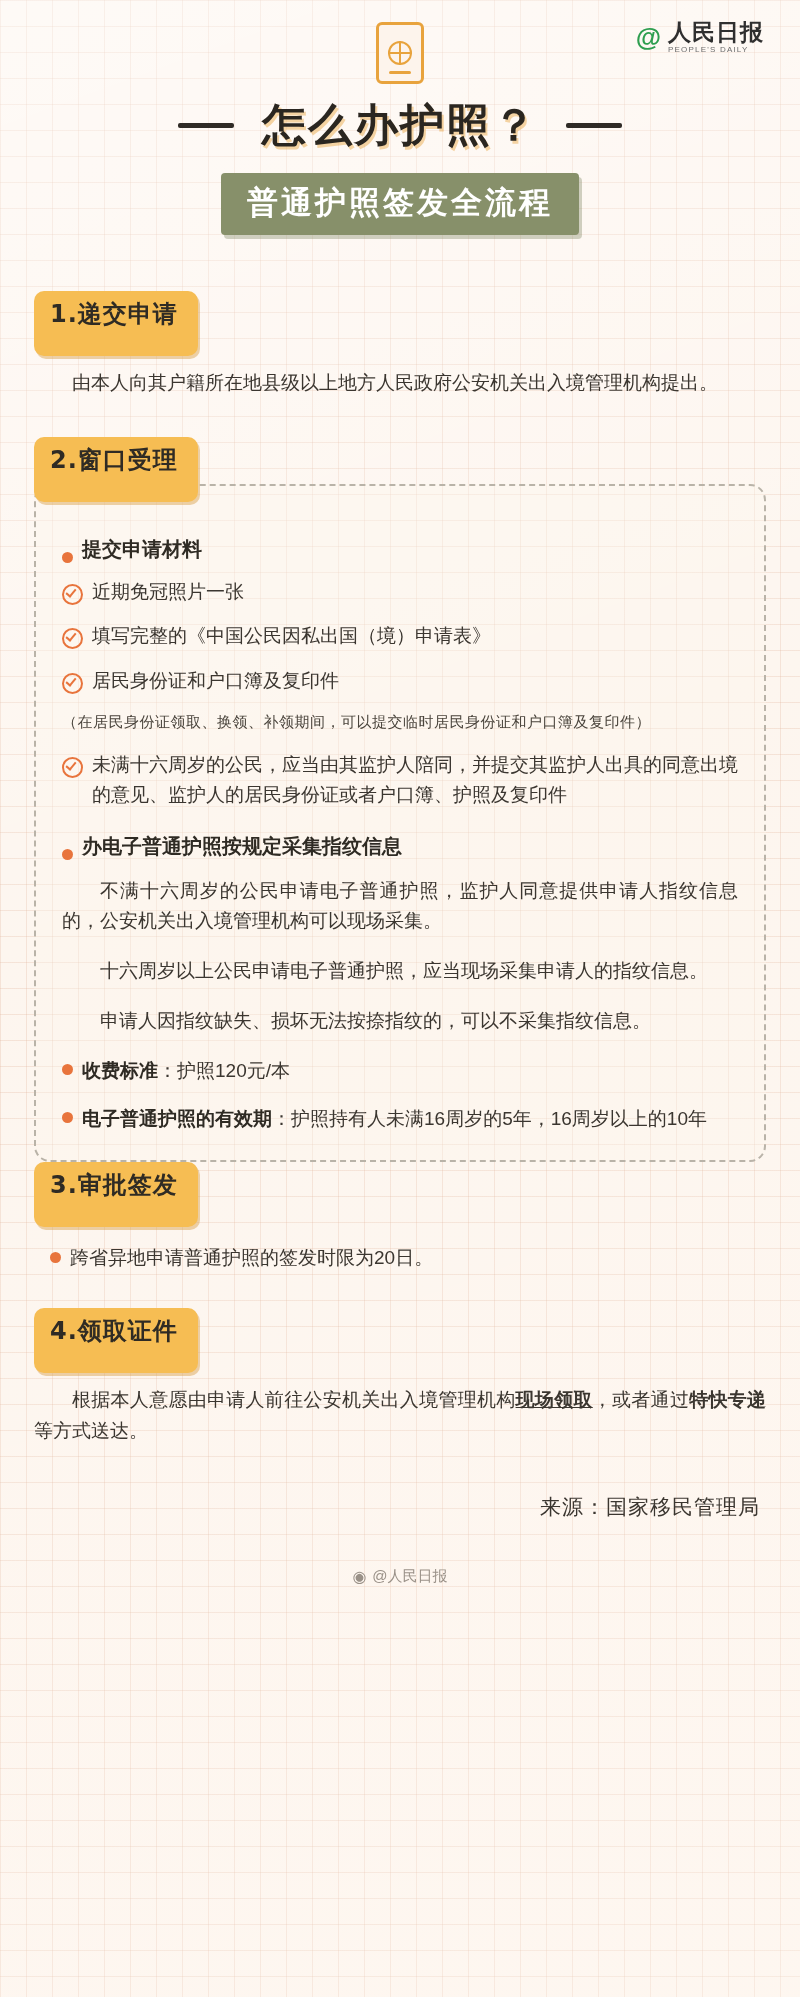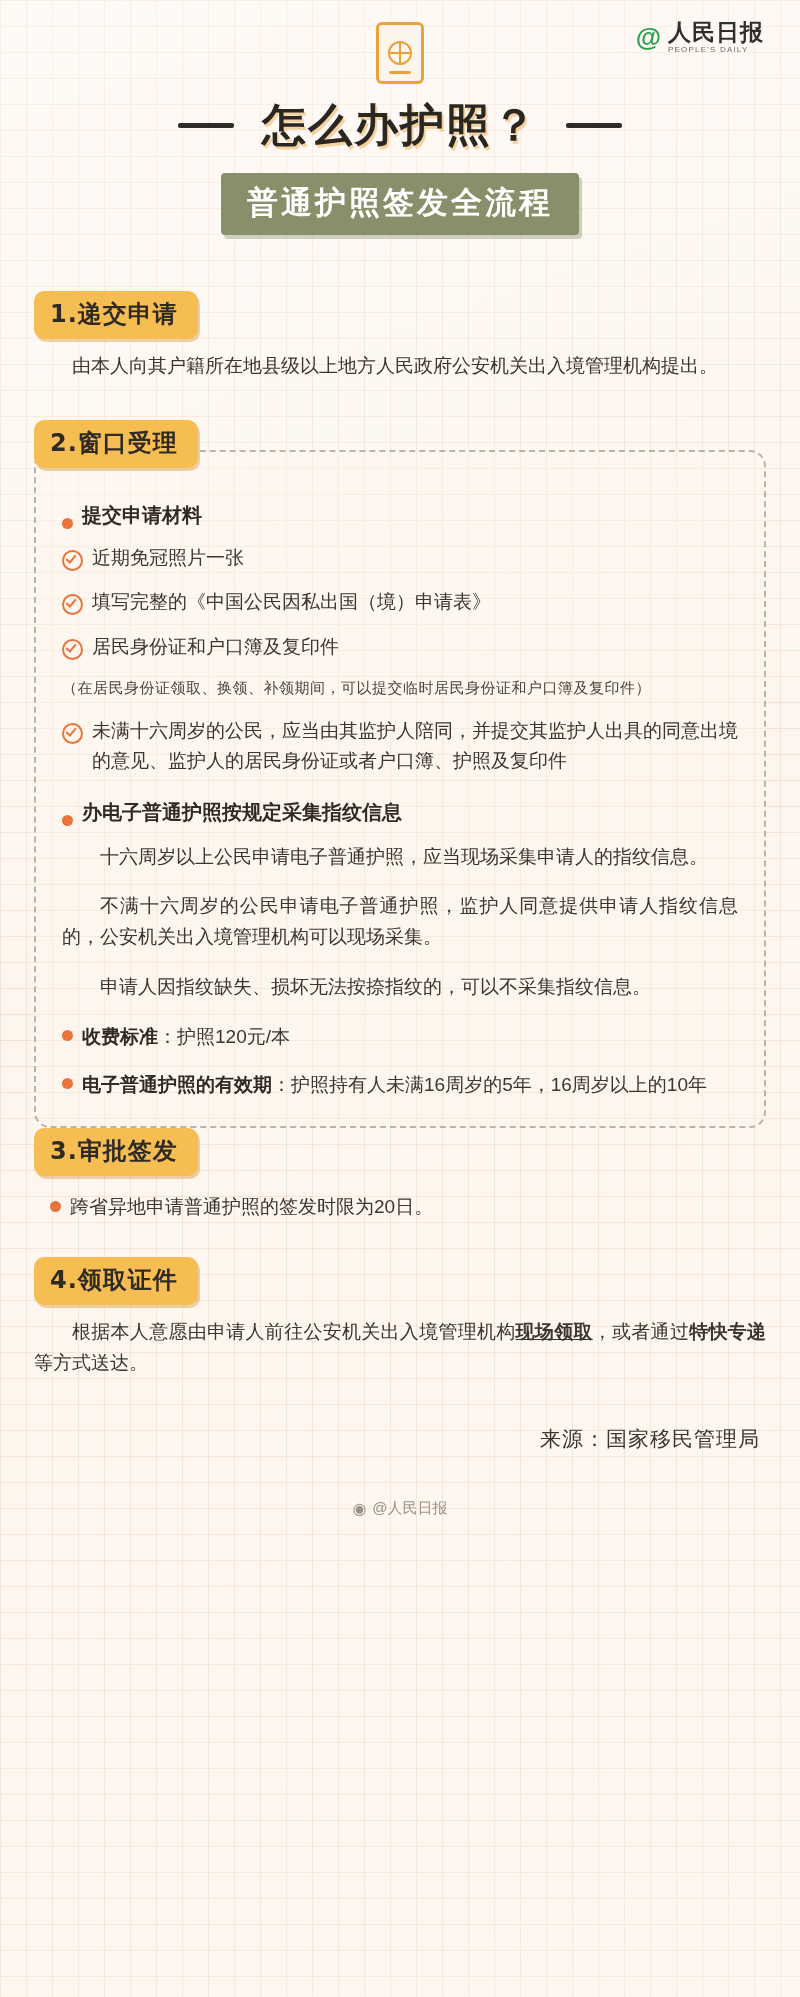--- a/index.html
+++ b/index.html
@@ -177,21 +177,21 @@
   .section.step3 { }
   .section.step4 { margin-top: 34px; }
 
   .step-chip {
     display: inline-block;
     background: #f6bd53;
     color: #2f2b24;
     font-size: 24px;
     font-weight: bold;
     letter-spacing: 1px;
-    padding: 7px 20px 9px 16px;
+    padding: 7px 20px 26px 16px;
     border-radius: 10px;
     font-family: "DejaVu Sans", sans-serif;
     position: relative;
     z-index: 3;
     box-shadow: 2px 3px 0 rgba(214,158,70,0.45);
   }
 
   .body-text {
     font-size: 19px;
     line-height: 1.62;
@@ -399,22 +399,22 @@
       <div class="check-item">
         <span class="check"></span>
         <span>未满十六周岁的公民，应当由其监护人陪同，并提交其监护人出具的同意出境的意见、监护人的居民身份证或者户口簿、护照及复印件</span>
       </div>
 
       <div class="bullet-head" style="margin-top:22px;">
         <span class="dot"></span>
         <span>办电子普通护照按规定采集指纹信息</span>
       </div>
 
+      <p class="para">不满十六周岁的公民申请电子普通护照，监护人同意提供申请人指纹信息的，公安机关出入境管理机构可以现场采集。</p>
       <p class="para">十六周岁以上公民申请电子普通护照，应当现场采集申请人的指纹信息。</p>
-      <p class="para">不满十六周岁的公民申请电子普通护照，监护人同意提供申请人指纹信息的，公安机关出入境管理机构可以现场采集。</p>
       <p class="para">申请人因指纹缺失、损坏无法按捺指纹的，可以不采集指纹信息。</p>
 
       <div class="fee-line">
         <span class="dot"></span>
         <span>
           <b>收费标准</b><span>：</span><span>护照120元/本</span>
         </span>
       </div>
       <div class="fee-line">
         <span class="dot"></span>

